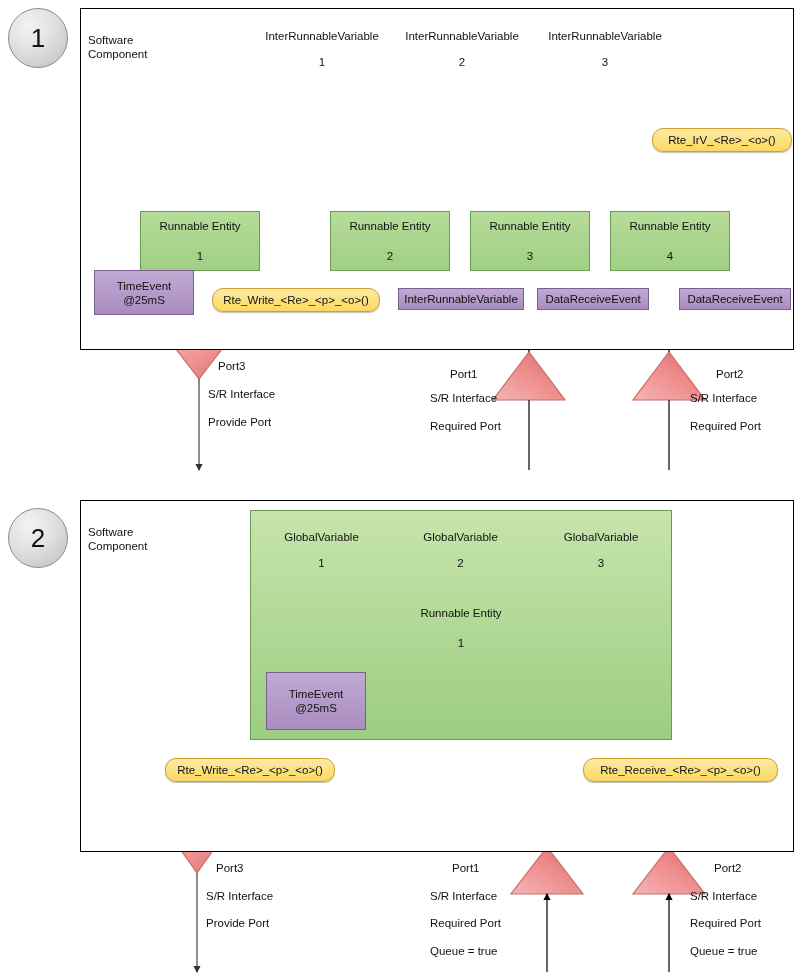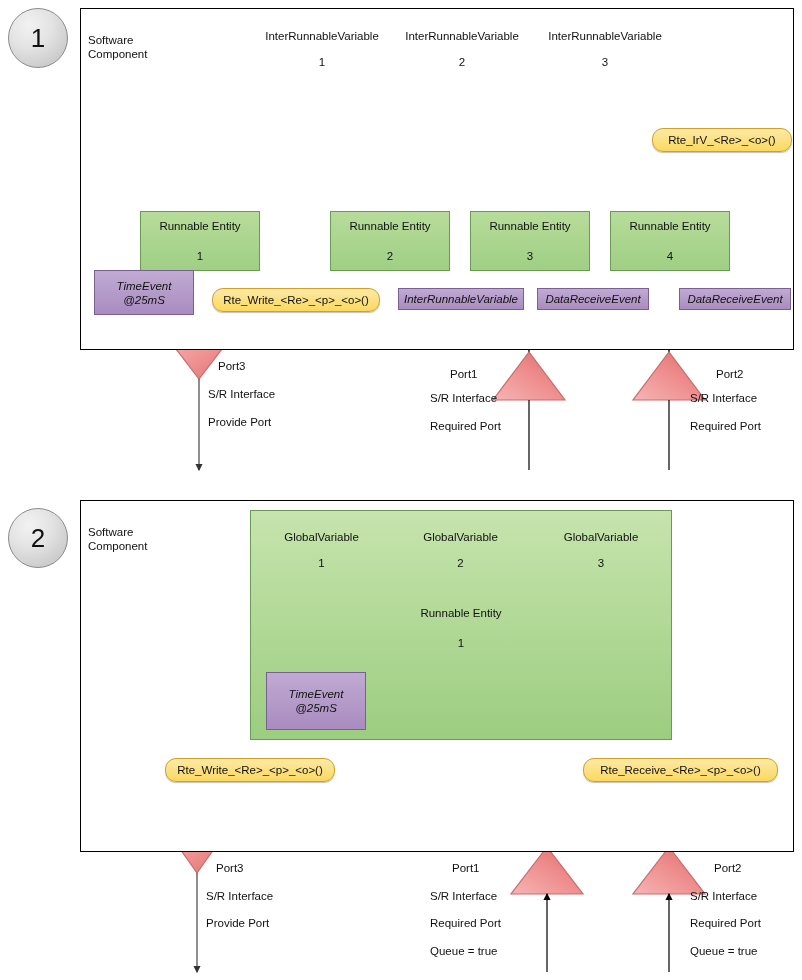--- a/index.html
+++ b/index.html
@@ -80,21 +80,20 @@
 
   
   .event {
     position:absolute;
     border:1px solid #7a5f92;
     background:linear-gradient(180deg,#c0aad2 0%,#a98cc0 100%);
     display:flex; flex-direction:column; align-items:center; justify-content:center;
     font-size:11.5px; color:#111; line-height:14px; text-align:center;
     white-space:pre-line;
     overflow:hidden;
-    font-style:italic;
   }
 
   
   .api {
     position:absolute;
     border:1px solid #d0a02a;
     border-radius:11px;
     background:linear-gradient(180deg,#fde9a6 0%,#fbd95f 100%);
     display:flex; align-items:center; justify-content:center;
     font-size:11.5px; color:#111;

